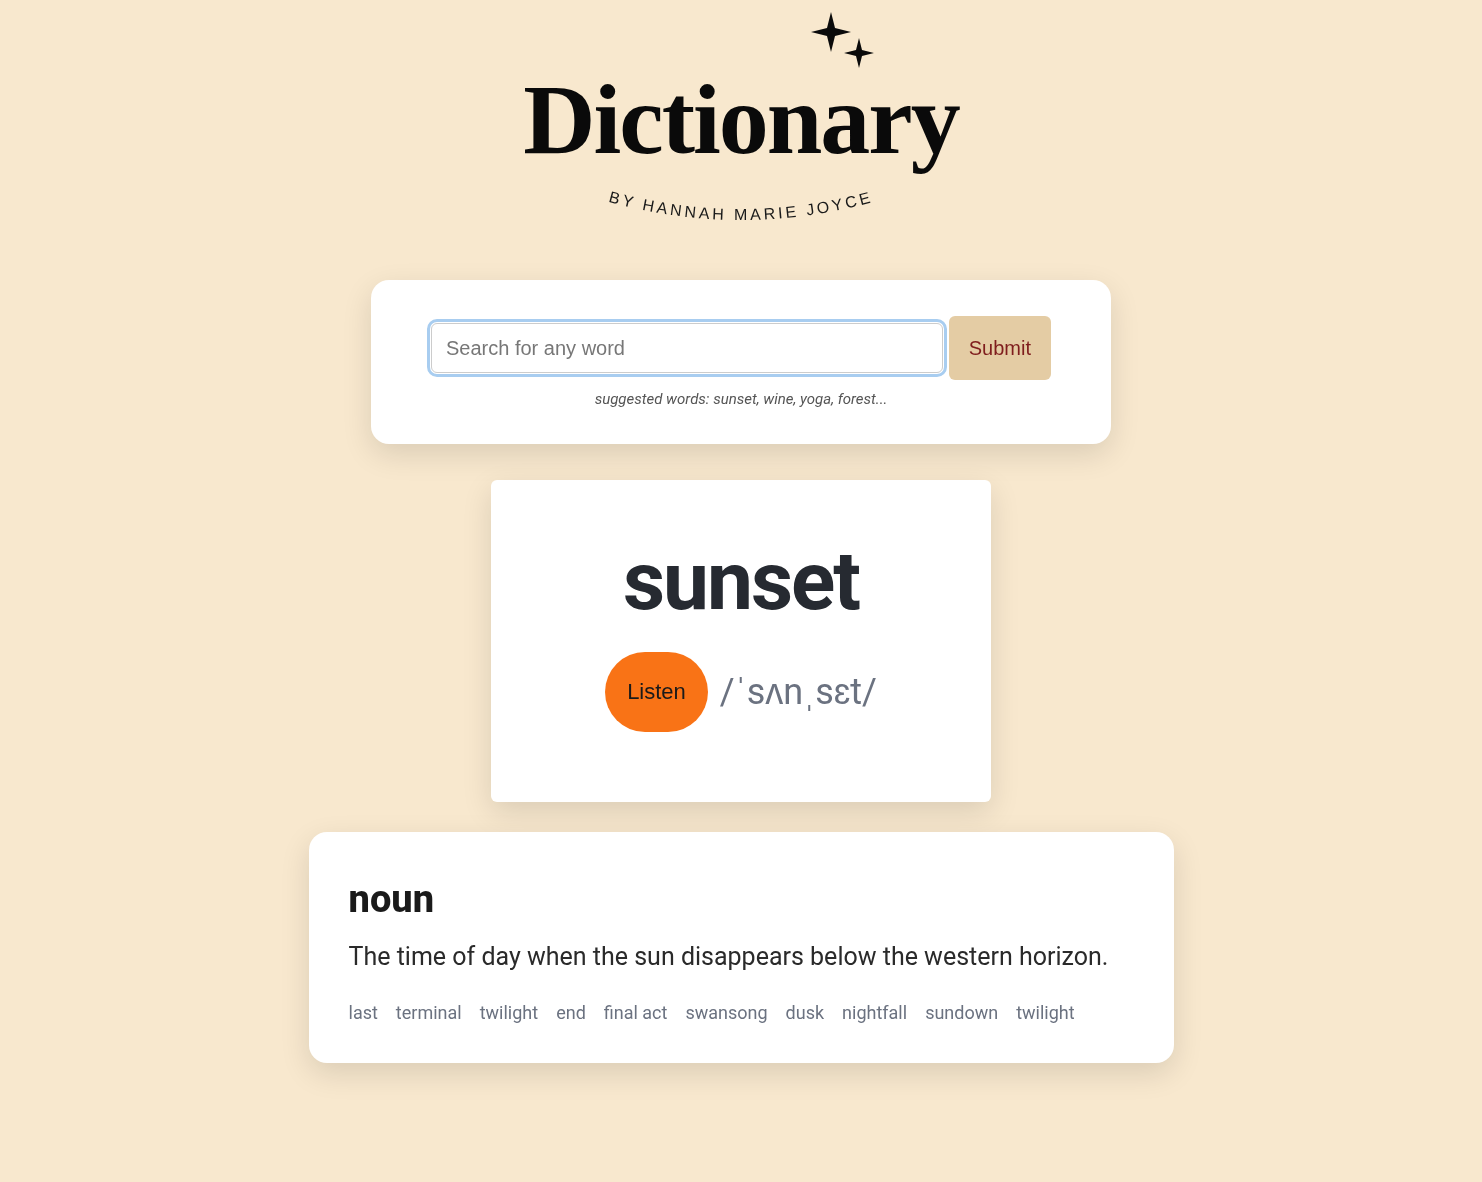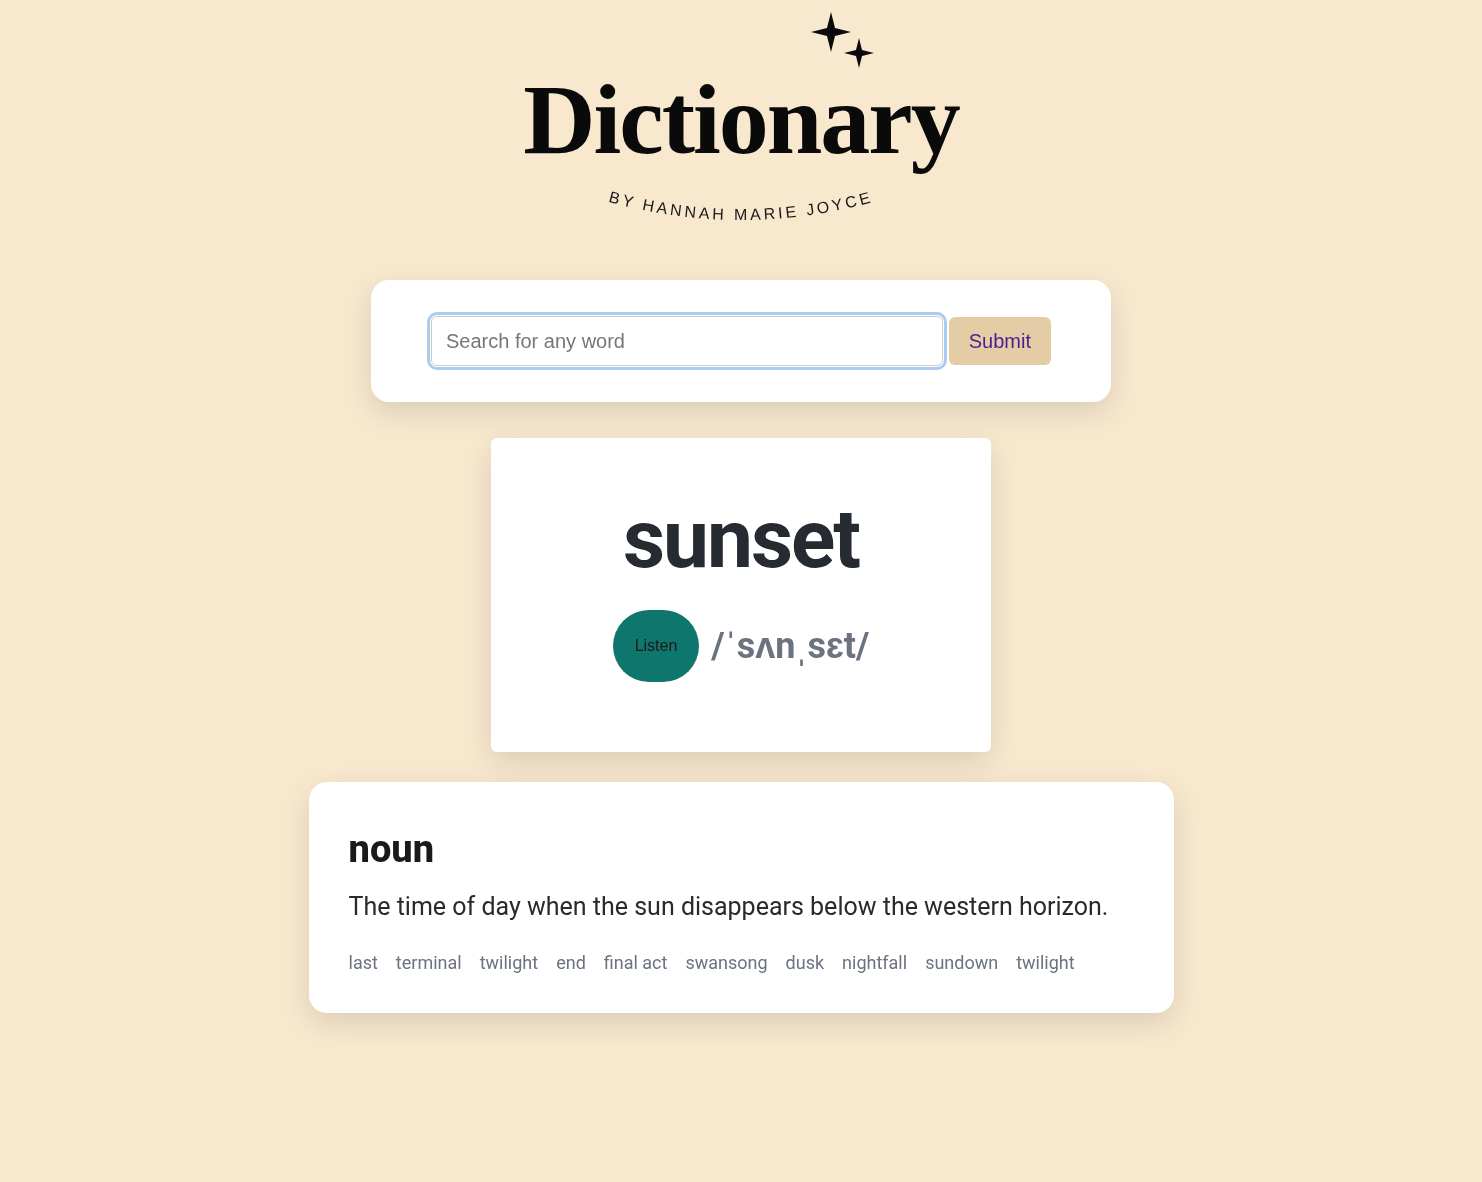--- a/index.html
+++ b/index.html
@@ -80,24 +80,24 @@
     }
     
     .search-input::placeholder {
       color: #777;
     }
     
     .submit-btn {
       background: #e4cca4;
       border: none;
       border-radius: 6px;
-      height: 48px;
+      height: 64px;
       padding: 0 20px;
       font-size: 20px;
-      color: #4c1d95;
+      color: #7f1d1d;
       cursor: pointer;
     }
     
     .suggested {
       margin-top: 10px;
       font-size: 15px;
       font-style: italic;
       color: #555;
     }
     
@@ -121,32 +121,32 @@
     }
     
     .pronunciation-row {
       display: flex;
       justify-content: center;
       align-items: center;
       gap: 12px;
     }
     
     .listen-btn {
-      background: #0f766e;
+      background: #f97316;
       border: none;
       border-radius: 999px;
       padding: 27px 22px;
-      font-size: 16px;
+      font-size: 22px;
       color: #1a1a1a;
       cursor: pointer;
     }
     
     .phonetic {
       font-size: 36px;
-      font-weight: 700;
+      font-weight: 400;
       color: #6b7280;
     }
     
     .definition-card {
       background: #ffffff;
       border-radius: 18px;
       box-shadow: 0 10px 30px rgba(0,0,0,0.12);
       width: 865px;
       padding: 45px 40px 40px;
       text-align: left;
@@ -198,20 +198,21 @@
         <textPath href="#curve" startOffset="50%" text-anchor="middle">BY HANNAH MARIE JOYCE</textPath>
       </text>
     </svg>
   </div>
 
   <div class="search-card">
     <div class="search-row">
       <input type="text" class="search-input" placeholder="Search for any word" style="">
       <button class="submit-btn">Submit</button>
     </div>
+    <div class="suggested">suggested words: sunset, wine, yoga, forest...</div>
   </div>
 
   <div class="word-card">
     <h2 class="word-title">sunset</h2>
     <div class="pronunciation-row">
       <button class="listen-btn">Listen</button>
       <span class="phonetic">/ˈsʌnˌsɛt/</span>
     </div>
   </div>
 

